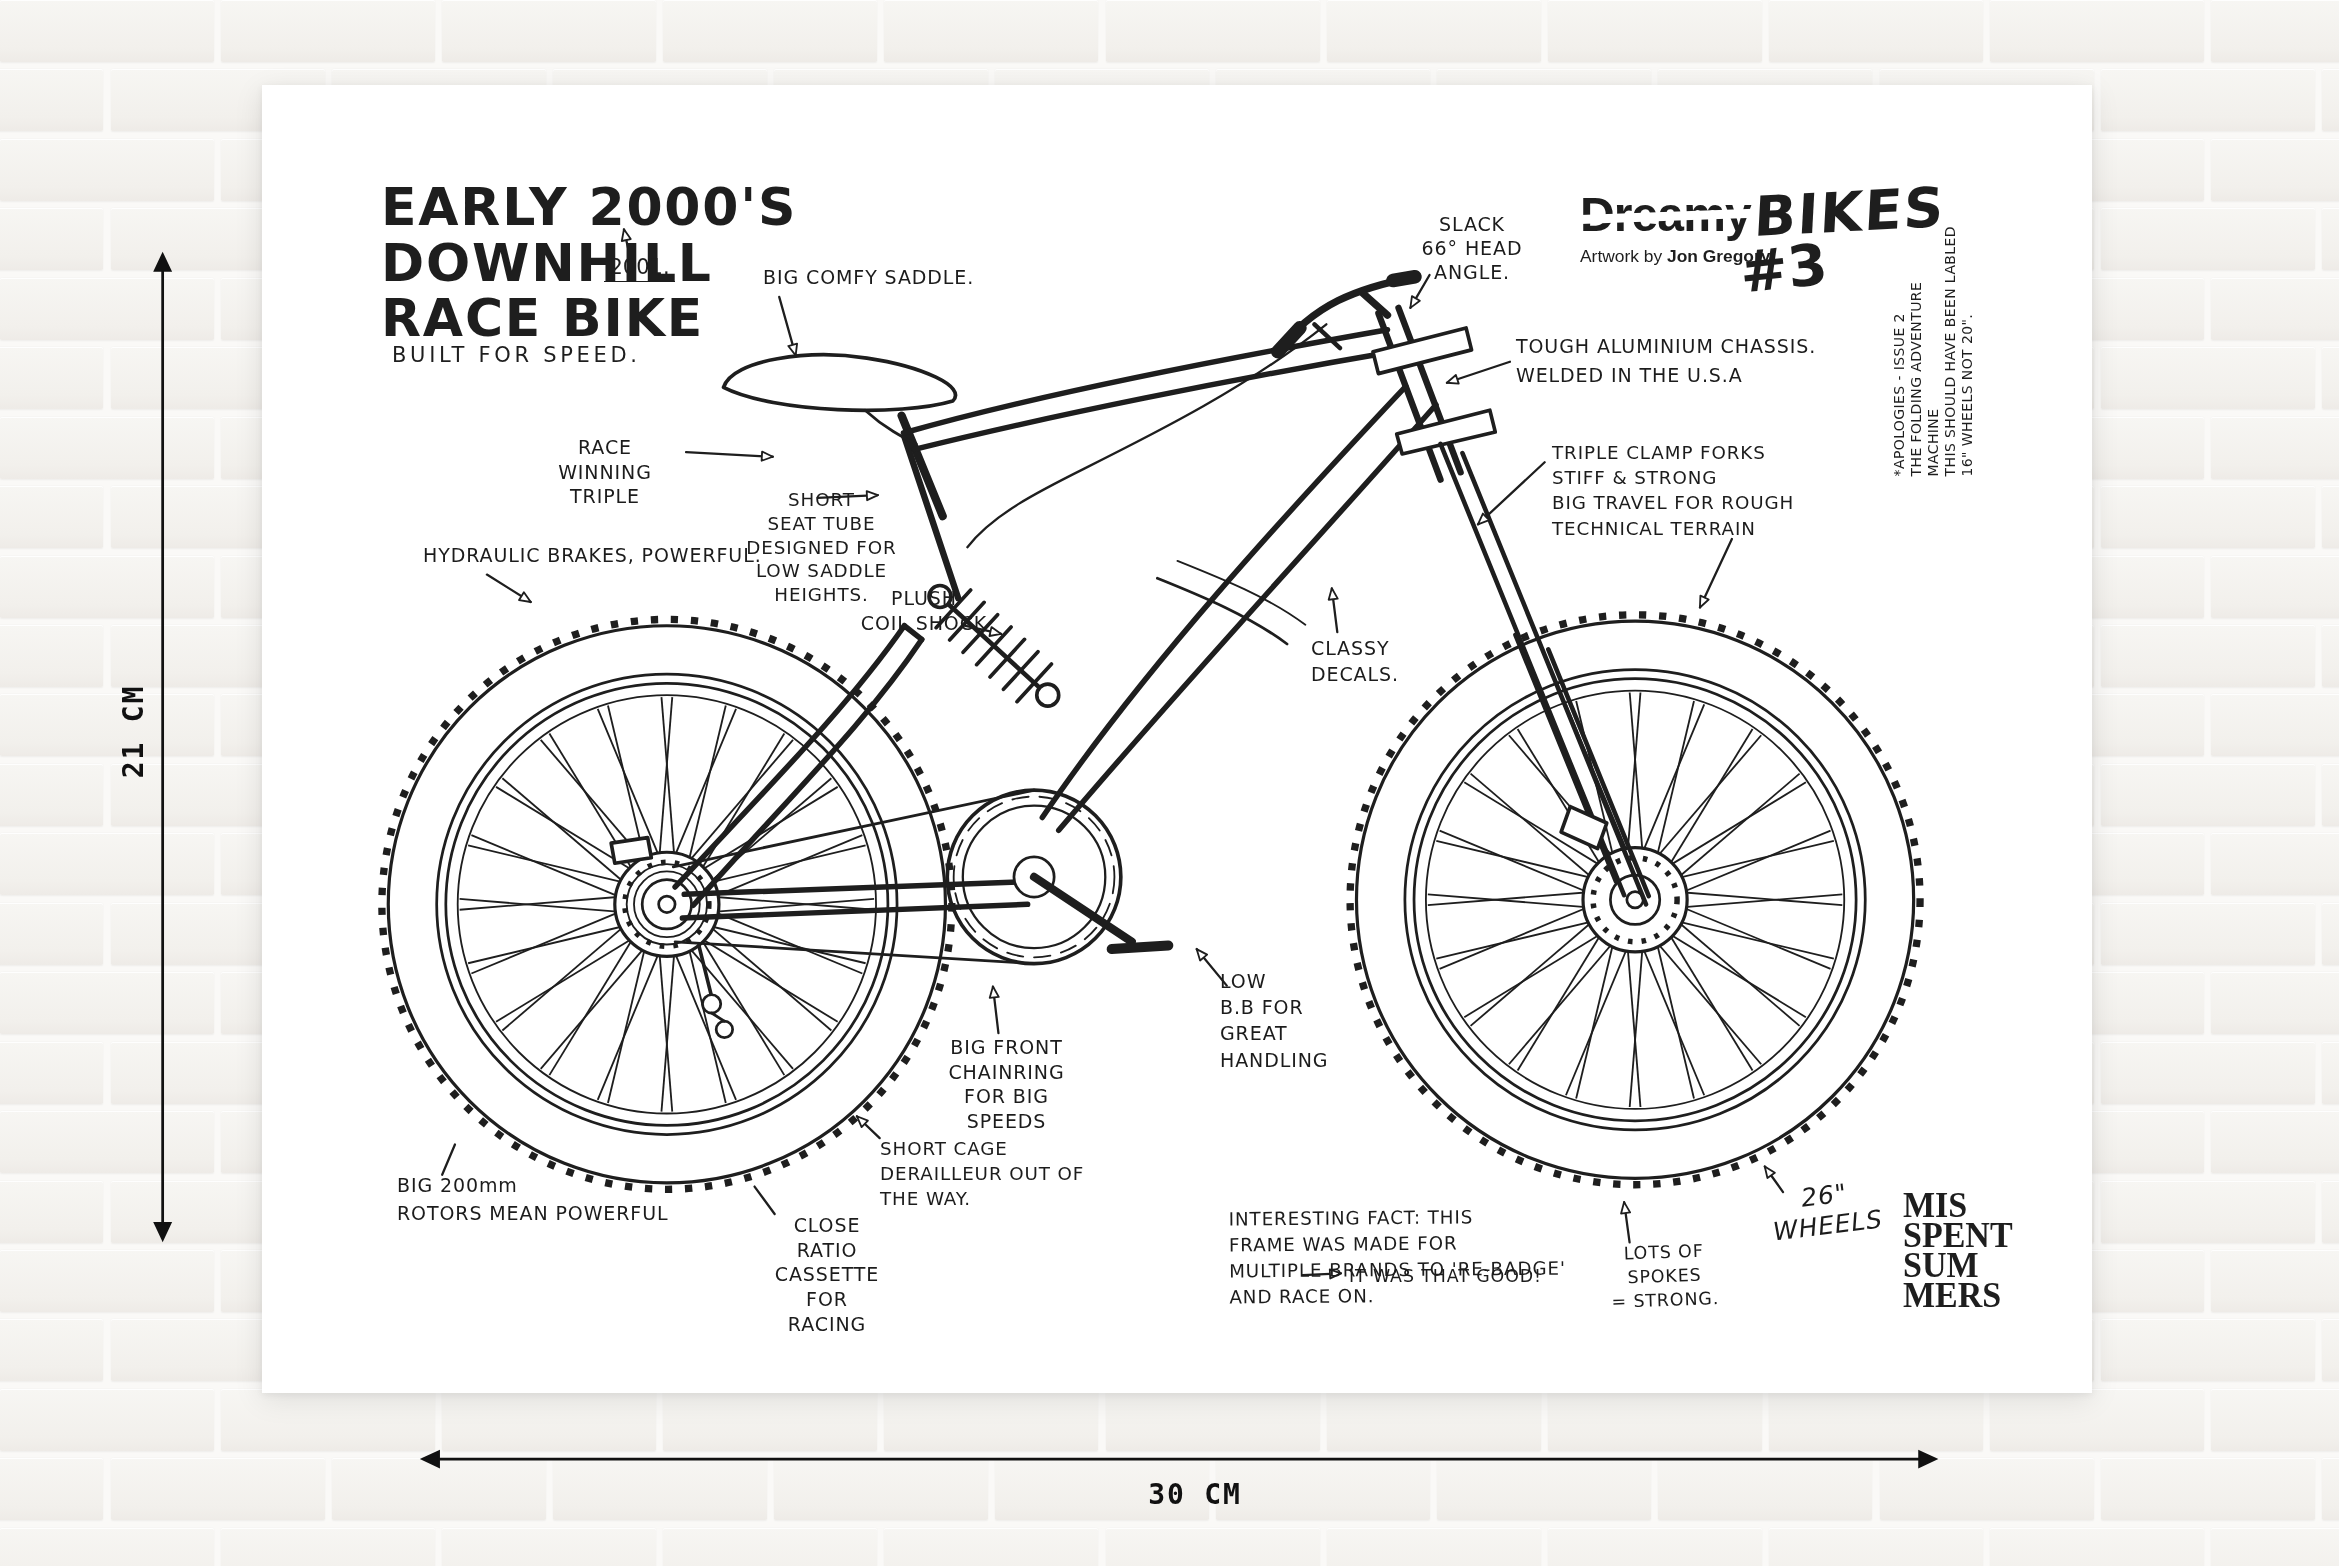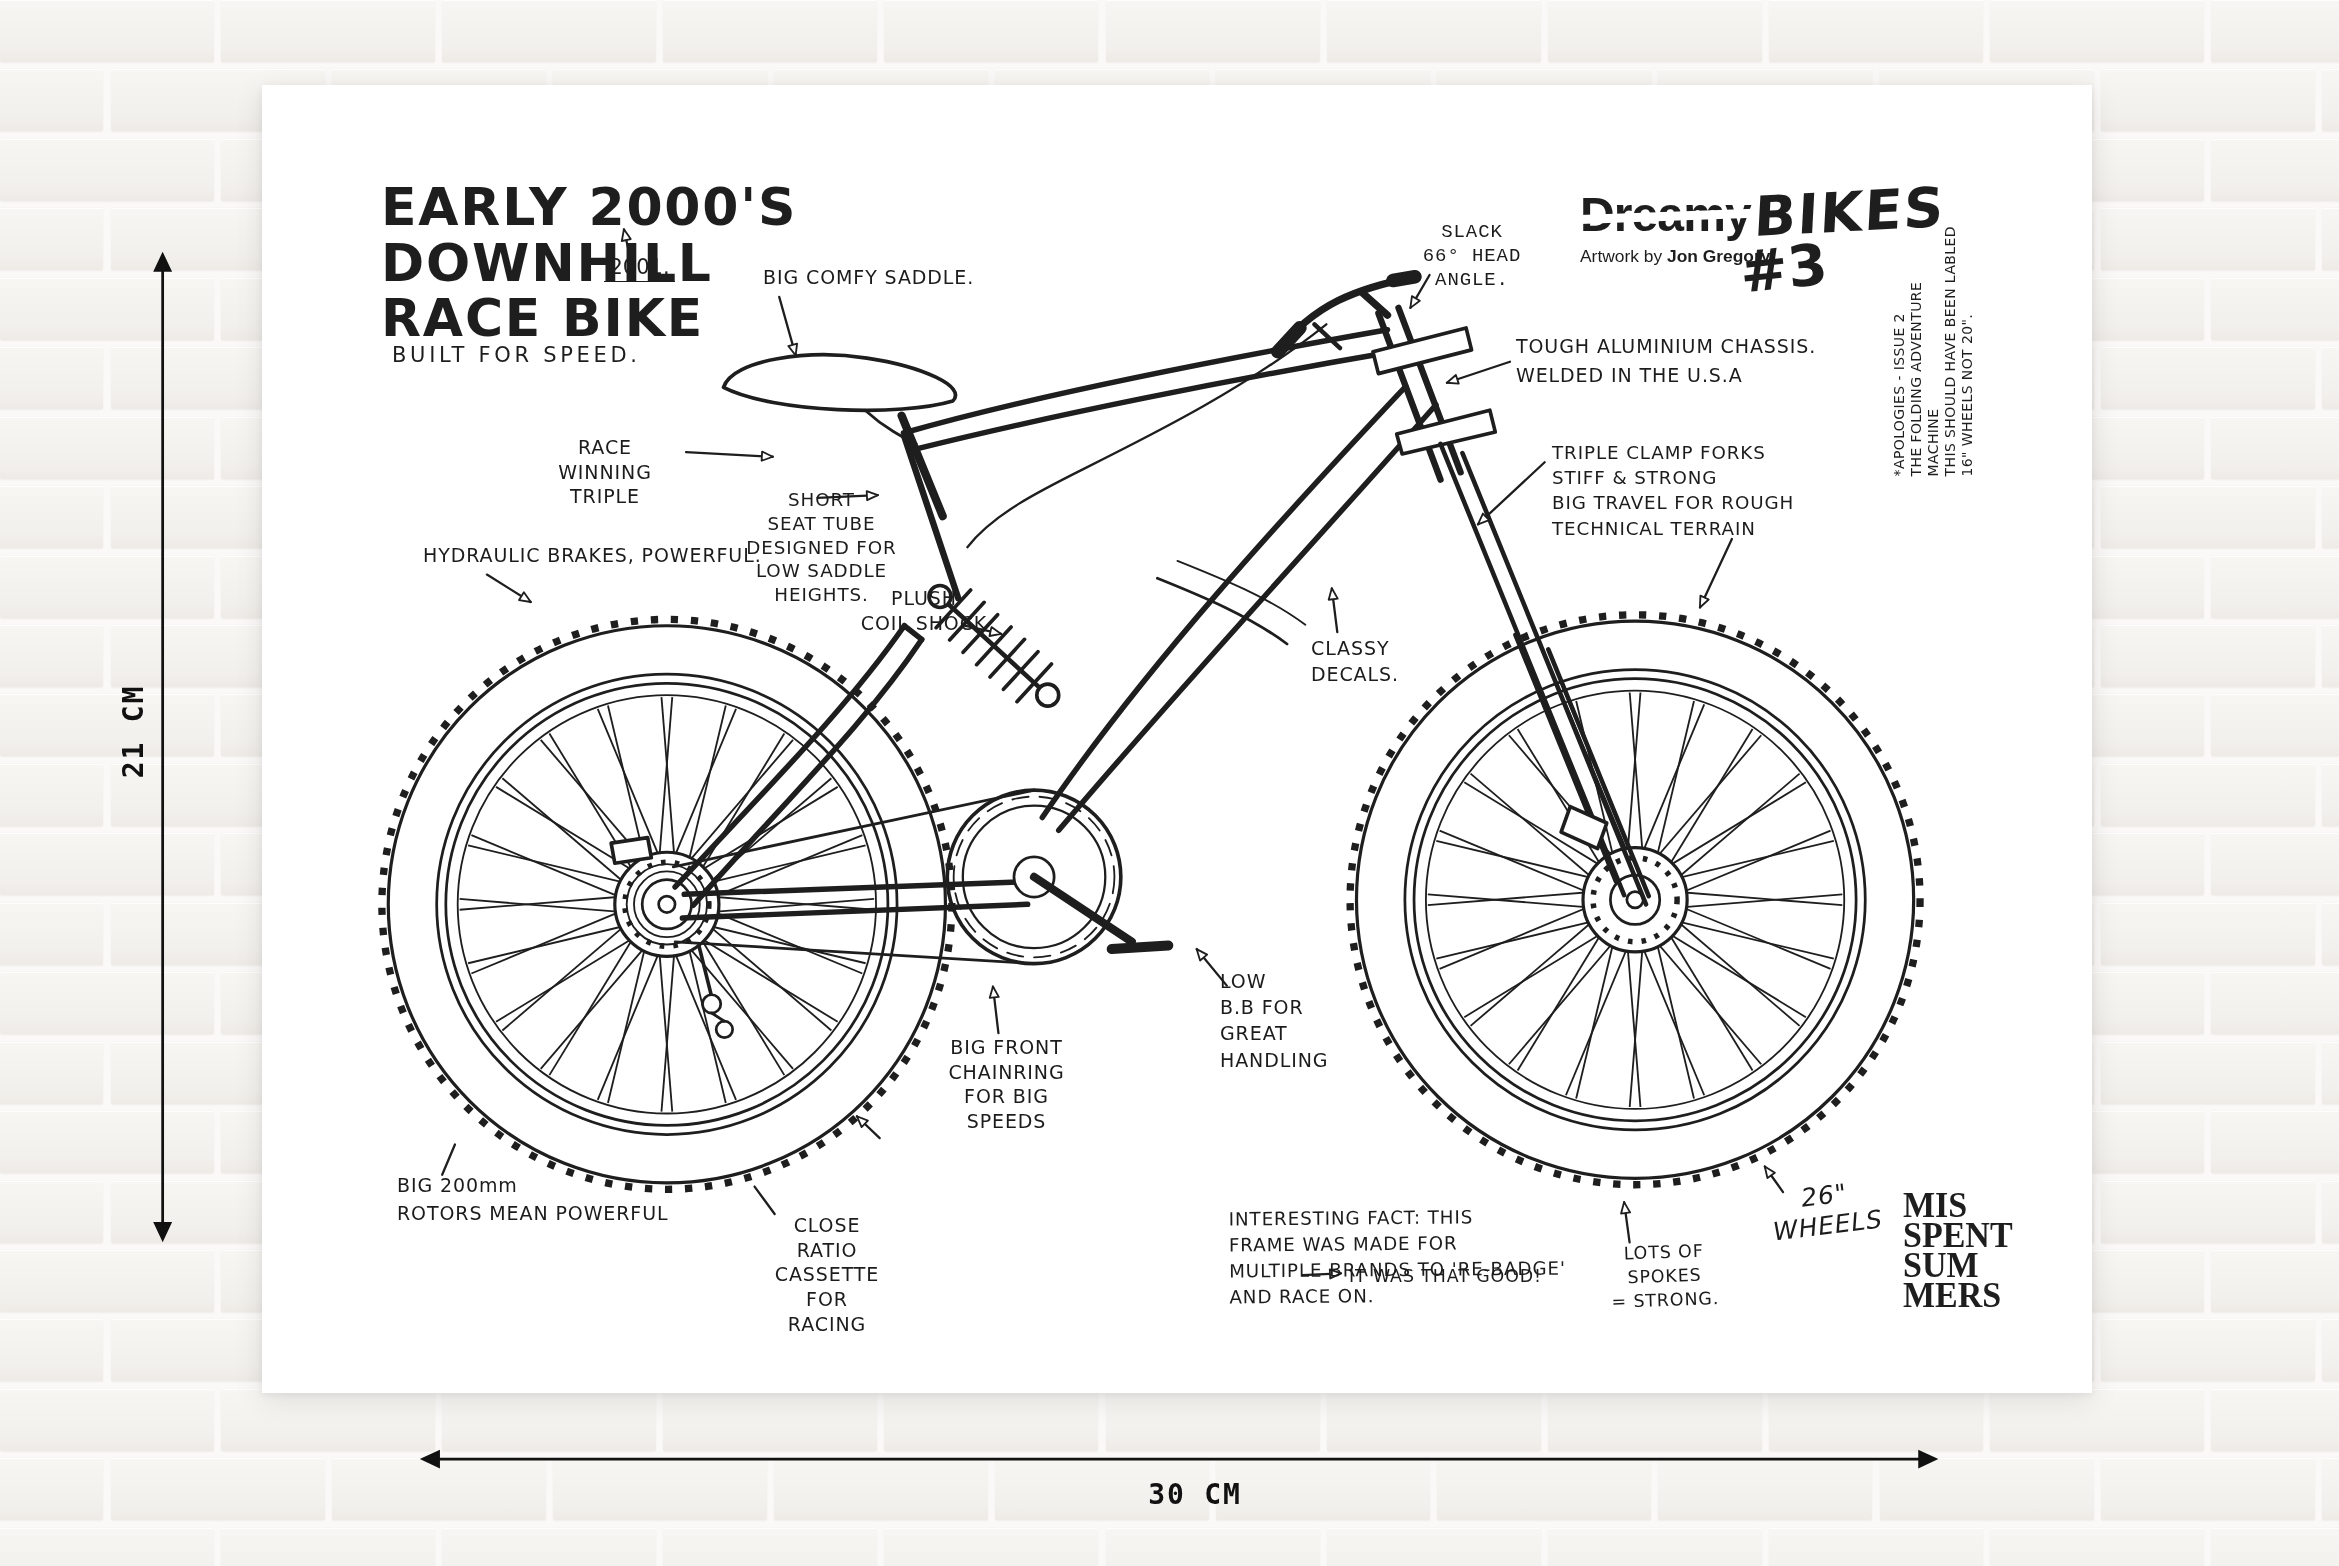--- a/index.html
+++ b/index.html
@@ -569,21 +569,21 @@
       <span class="brand-struck">Dreamy</span><span class="brand-bikes">BIKES</span>
       <div class="credit"><span>Artwork by </span><b>Jon Gregory</b></div>
       <div class="issue">#3</div>
     </div>
     <div id="apology">*APOLOGIES - ISSUE 2
 THE FOLDING ADVENTURE MACHINE
 THIS SHOULD HAVE BEEN LABLED
 16" WHEELS NOT 20".</div>
 
     <div class="note" style="left:501px;top:179px;">BIG COMFY SADDLE.</div>
-    <div class="note c" style="left:1144px;top:136px;width:132px;line-height:1.25;font-family:Liberation Mono, monospace;">SLACK
+    <div class="note c" style="left:1144px;top:128px;width:132px;line-height:1.25;">SLACK
 66° HEAD
 ANGLE.</div>
     <div class="note" style="left:1254px;top:247px;line-height:1.5;">TOUGH ALUMINIUM CHASSIS.
 WELDED IN THE U.S.A</div>
     <div class="note" style="left:1290px;top:355px;font-size:18.3px;">TRIPLE CLAMP FORKS
 STIFF &amp; STRONG
 BIG TRAVEL FOR ROUGH
 TECHNICAL TERRAIN</div>
     <div class="note c" style="left:270px;top:350px;width:146px;line-height:1.3;">RACE
 WINNING
@@ -599,20 +599,23 @@
     <div class="note" style="left:1049px;top:550px;">CLASSY
 DECALS.</div>
     <div class="note" style="left:958px;top:883px;">LOW
 B.B FOR
 GREAT
 HANDLING</div>
     <div class="note c" style="left:685px;top:950px;width:119px;line-height:1.3;">BIG FRONT
 CHAINRING
 FOR BIG
 SPEEDS</div>
+    <div class="note" style="left:618px;top:1051px;font-size:18.3px;">SHORT CAGE
+DERAILLEUR OUT OF
+THE WAY.</div>
     <div class="note c" style="left:501px;top:1128px;width:128px;line-height:1.3;">CLOSE RATIO
 CASSETTE FOR
 RACING</div>
     <div class="note" style="left:135px;top:1087px;line-height:1.45;">BIG 200mm
 ROTORS MEAN POWERFUL</div>
     <div class="note" style="left:967px;top:1120px;font-size:18.3px;line-height:1.42;transform:rotate(-0.5deg);">INTERESTING FACT: THIS
 FRAME WAS MADE FOR
 MULTIPLE BRANDS TO 'RE-BADGE'
 AND RACE ON.</div>
     <div class="note" style="left:1087px;top:1179px;font-size:17.4px;">IT WAS THAT GOOD!</div>

